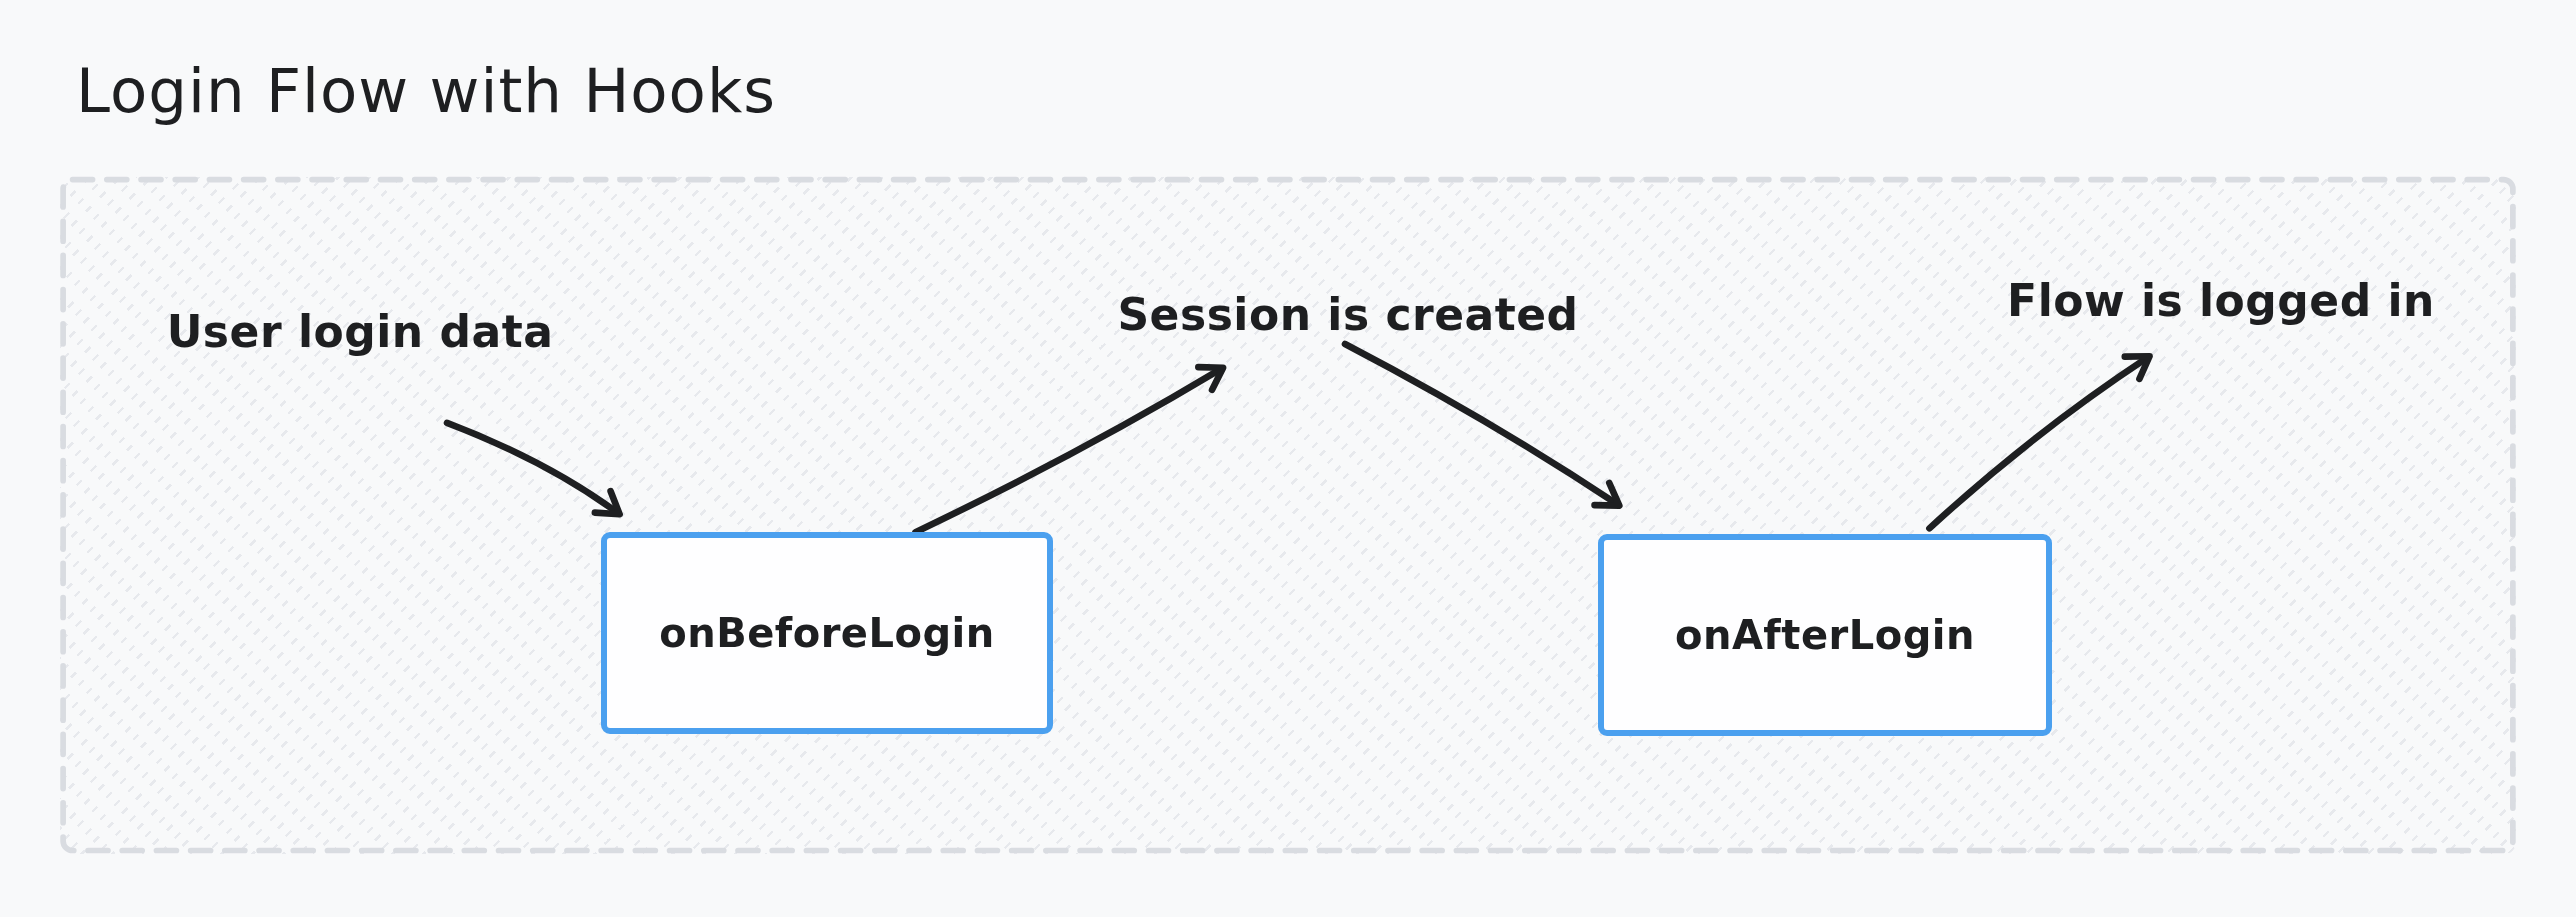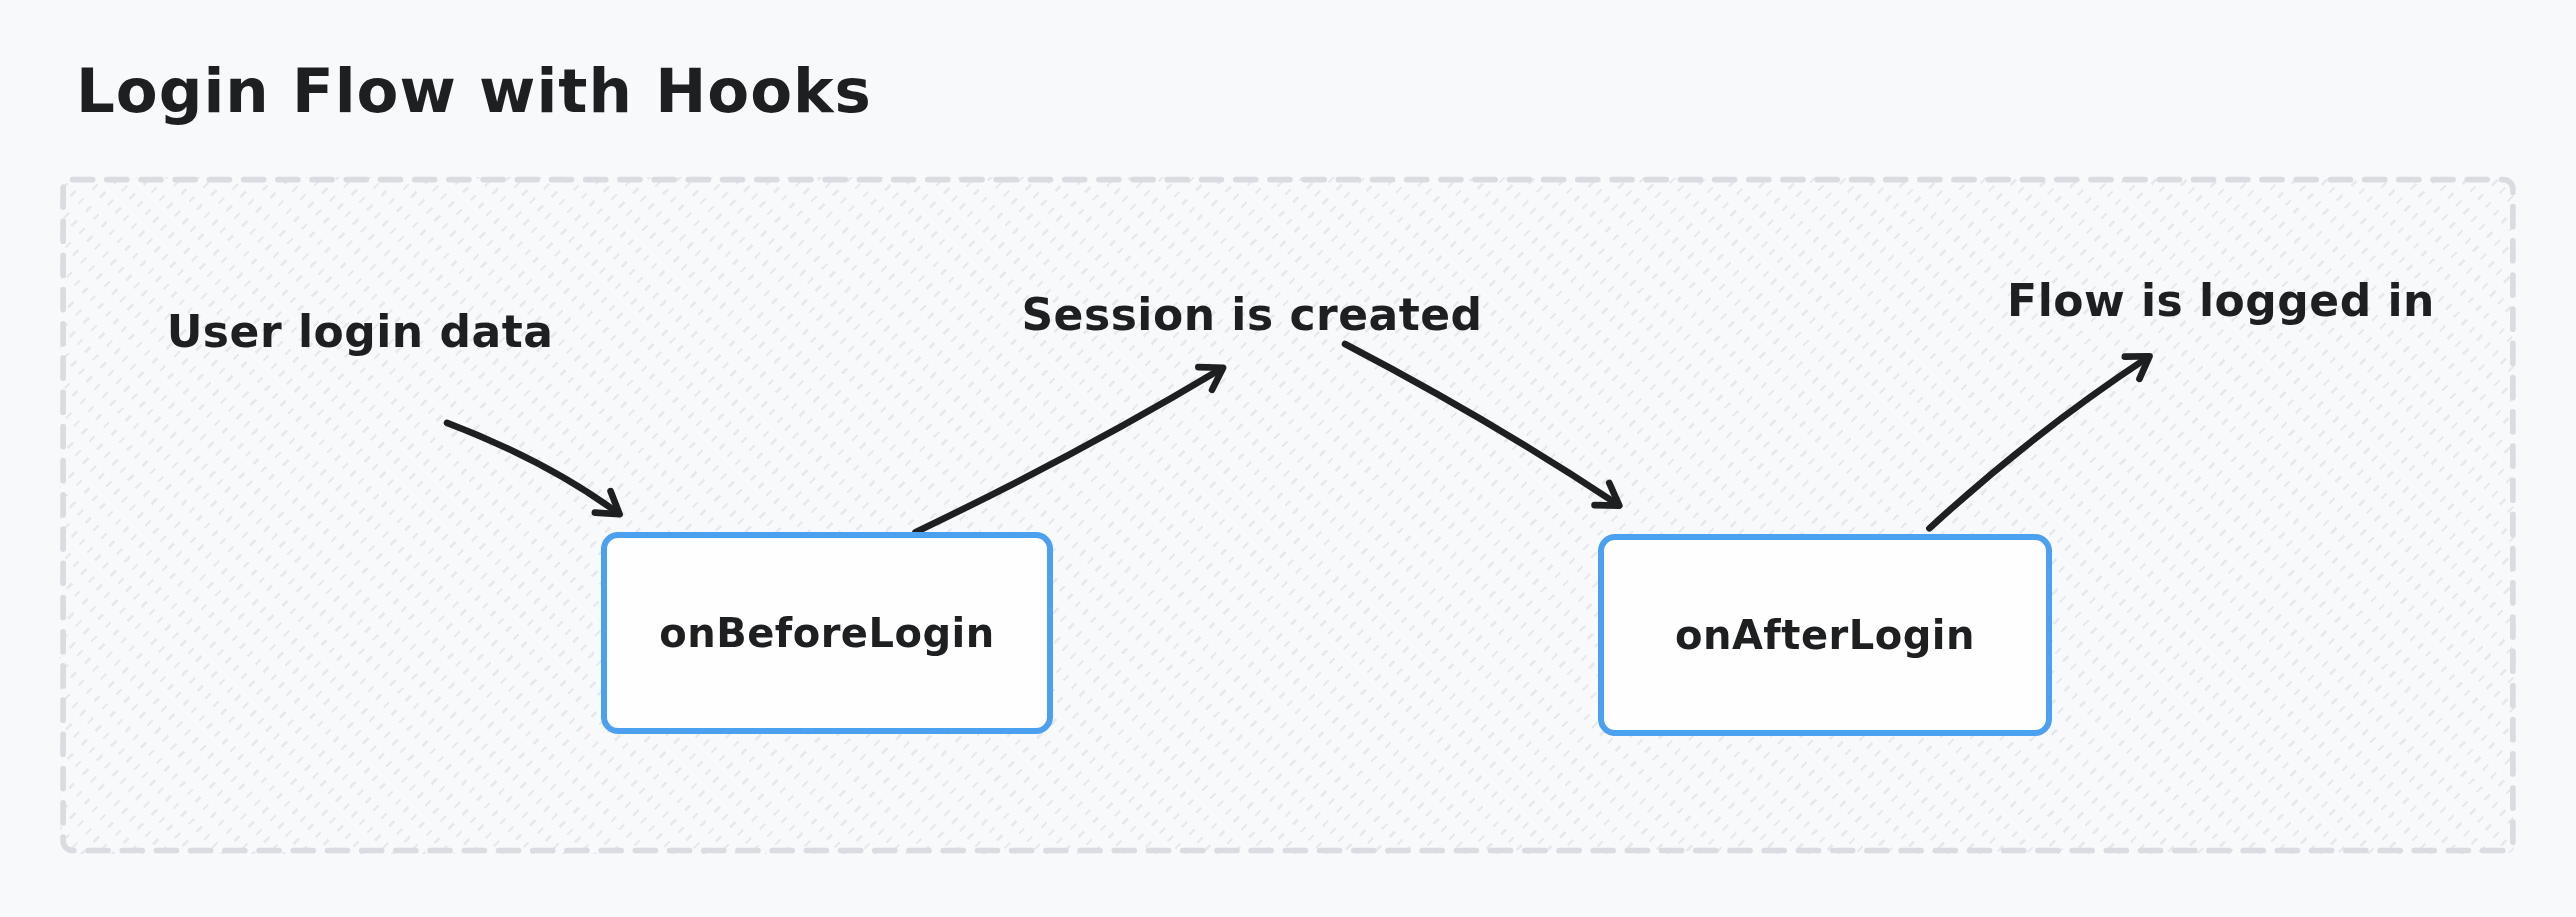--- a/index.html
+++ b/index.html
@@ -20,21 +20,21 @@
   }
   .stage{
     position:relative;
     width:2576px;height:917px;
     background:var(--bg);
   }
   .diagram-title{
     position:absolute;
     left:76px;top:55px;
     font-size:61px;
-    font-weight:700;
+    font-weight:400;
     letter-spacing:1px;
     color:var(--ink);
     white-space:nowrap;
   }
   .flow-container{
     position:absolute;
     left:60px;top:177px;
     width:2456px;height:677px;
     border-radius:11.4px;
     background-color:var(--bg);
@@ -48,41 +48,41 @@
     width:2576px;height:917px;
     pointer-events:none;
   }
   .flow-node{
     position:absolute;
     display:flex;
     align-items:center;
     justify-content:center;
     background:var(--node-bg);
     border:6.7px solid var(--accent);
-    border-radius:17px;
+    border-radius:9px;
     font-size:40px;
     font-weight:700;
     letter-spacing:0.5px;
     white-space:nowrap;
   }
   .node-onbeforelogin{ left:601px; top:532px; width:452px; height:202px; }
   .node-onafterlogin{ left:1598px; top:534px; width:454px; height:202px; }
   .flow-label{
     position:absolute;
     transform:translateX(-50%);
     text-align:center;
     font-size:44px;
     font-weight:700;
     line-height:59px;
     letter-spacing:0.5px;
     color:var(--ink);
     white-space:nowrap;
   }
   .label-user-login-data{ left:319px; top:302px;margin-left:41px; }
-  .label-session-created{ left:1252px; top:285px; }
+  .label-session-created{ left:1348px; top:285px; }
   .label-user-logged-in{ left:2221px; top:271px; }
 </style>
 </head>
 <body>
 
 <div class="stage">
 
   <div class="diagram-title">Login Flow with Hooks</div>
 
   <div class="flow-container"></div>

